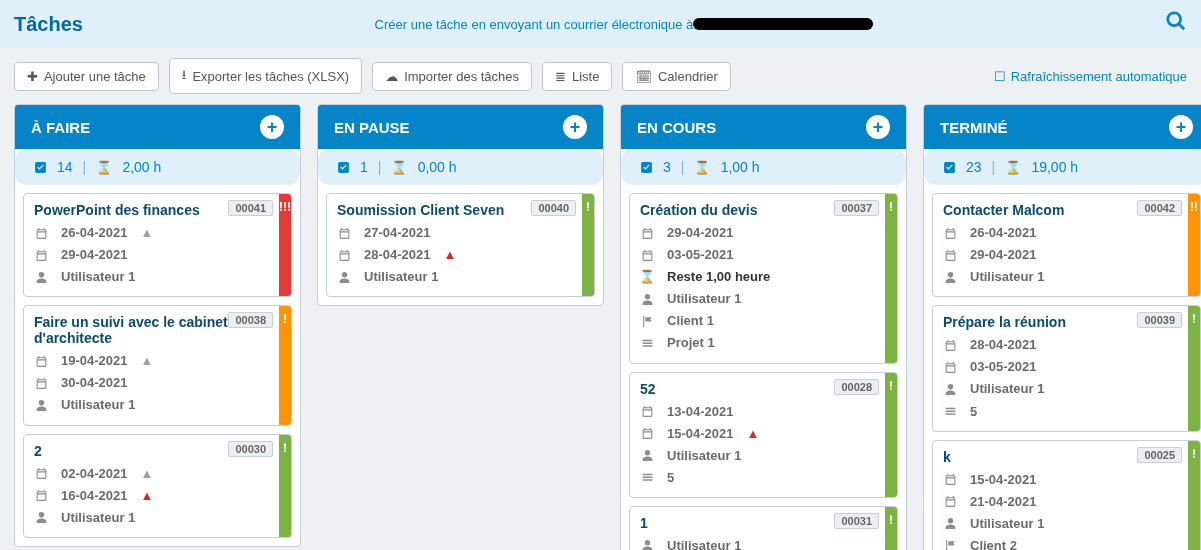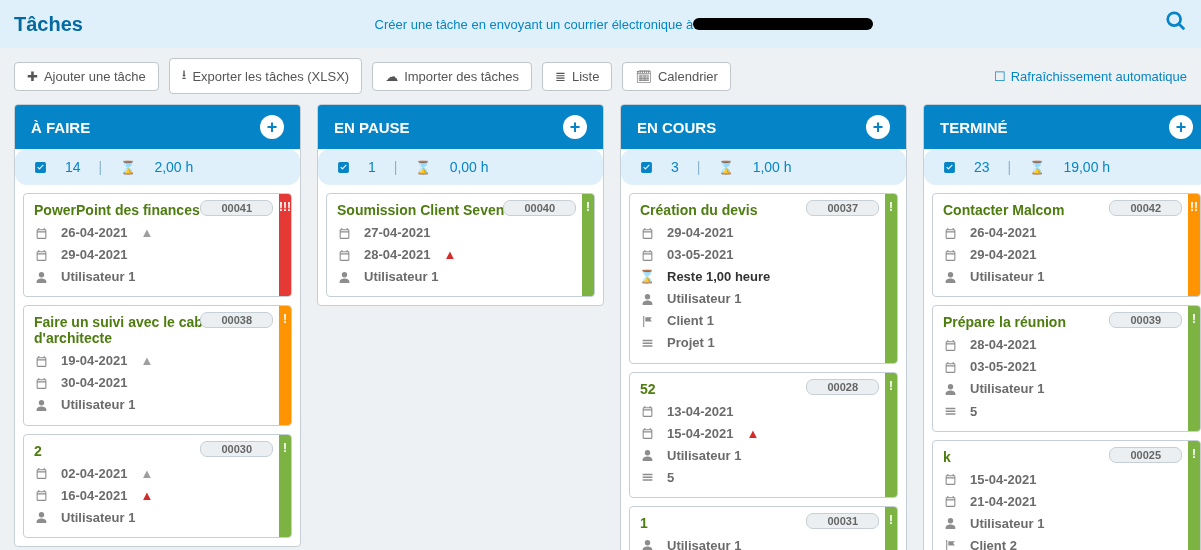--- a/index.html
+++ b/index.html
@@ -10,29 +10,29 @@
   .redact { display:inline-block; width:180px; height:12px; background:#000; border-radius:6px;}
   .search-icon { color:#0585c8; font-size:22px; font-weight:bold; cursor:pointer;}
   .toolbar { padding:10px 14px; display:flex; align-items:center; gap:10px;}
   .btn { background:#fff; border:1px solid #bfc6cc; border-radius:4px; padding:6px 12px; font-size:13px; color:#555; cursor:pointer; display:inline-flex; align-items:center; gap:6px;}
   .spacer{flex:1;}
   .auto-refresh{color:#0585c8; font-size:13px; display:flex; align-items:center; gap:5px; cursor:pointer;}
   .board { display:flex; gap:16px; padding:0 14px 14px 14px; align-items:flex-start;}
   .col { background:#fff; border:1px solid #c6cfd6; border-radius:4px; width:287px; flex-shrink:0;}
   .col-header { background:#0585c8; color:#fff; padding:10px 16px; display:flex; align-items:center; justify-content:space-between; font-weight:700; font-size:15px; border-radius:3px 3px 0 0;}
   .add-circle{width:24px;height:24px;border-radius:50%;background:#fff;color:#0585c8;display:flex;align-items:center;justify-content:center;font-size:18px;font-weight:900;cursor:pointer;}
-  .col-stats{background:#e0f0fa;color:#0585c8;padding:10px 18px;font-size:14px;display:flex;align-items:center;gap:18px;border-radius:12px;}
+  .col-stats{background:#e0f0fa;color:#0585c8;padding:10px 18px;font-size:14px;display:flex;align-items:center;gap:10px;border-radius:12px;}
   .col-stats .divider{color:#8ab4ce;}
   .cards{padding:8px;display:flex;flex-direction:column;gap:8px;}
   .card{border:1px solid #c6cfd6;border-radius:4px;background:#fff;position:relative;display:flex;}
   .card-body{padding:8px 10px;flex:1;min-width:0;}
-  .card-title{color:#4d7c0f;font-weight:700;font-size:14px;margin-bottom:4px;}
+  .card-title{color:#0c4a6e;font-weight:700;font-size:14px;margin-bottom:4px;}
   .card-row{color:#6b6b6b;font-size:13px;font-weight:600;display:flex;align-items:center;gap:13px;line-height:1.7;}
   .card-row.darker{color:#333;}
-  .ticket-id{position:absolute;top:6px;right:18px;background:#eceff1;border:1px solid #c6cfd6;border-radius:7px;padding:1px 20px;font-size:11px;color:#666;font-weight:700;}
+  .ticket-id{position:absolute;top:6px;right:18px;background:#eceff1;border:1px solid #c6cfd6;border-radius:2px;padding:1px 6px;font-size:11px;color:#666;font-weight:700;}
   .stripe{width:12px;border-radius:0 3px 3px 0;display:flex;align-items:flex-start;justify-content:center;color:#fff;font-weight:900;padding-top:6px;font-size:12px;}
   .stripe.red{background:#e53935;}
   .stripe.orange{background:#ff9400;}
   .stripe.green{background:#7cb342;}
   .ico{display:inline-flex;width:14px;justify-content:center;color:#8d8d8d;}
   .ico svg{width:13px;height:13px;fill:currentColor;}
   .warn-g{color:#9e9e9e;}
   .warn-r{color:#d52a2a;}
   .hourglass{font-size:13px;}
 </style>

